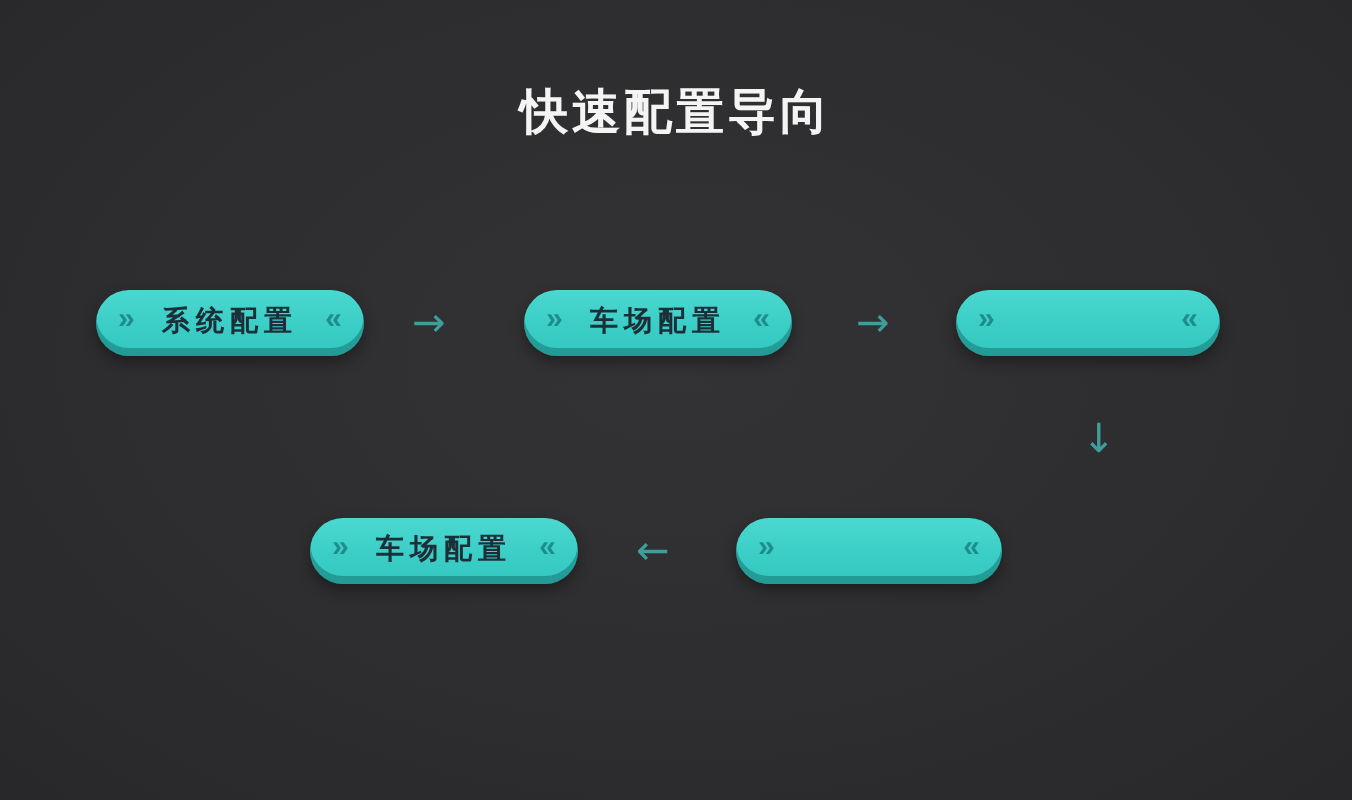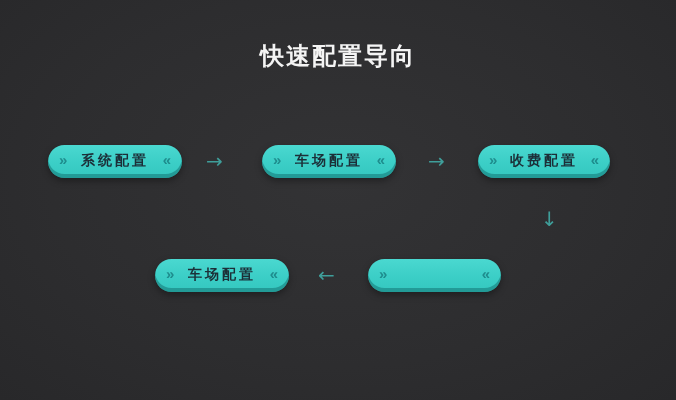--- a/index.html
+++ b/index.html
@@ -87,21 +87,20 @@
   <div class="pill b2">
     <span class="chev">»</span>
     <span class="lbl">车场配置</span>
     <span class="chev">«</span>
   </div>
 
   <span class="flow-arrow a2">→</span>
 
   <div class="pill b3">
     <span class="chev">»</span>
-    <span class="lbl">收费配置</span>
     <span class="chev">«</span>
   </div>
 
   <span class="flow-arrow a3">↓</span>
 
   <div class="pill b4">
     <span class="chev">»</span>
     <span class="lbl">车场配置</span>
     <span class="chev">«</span>
   </div>

